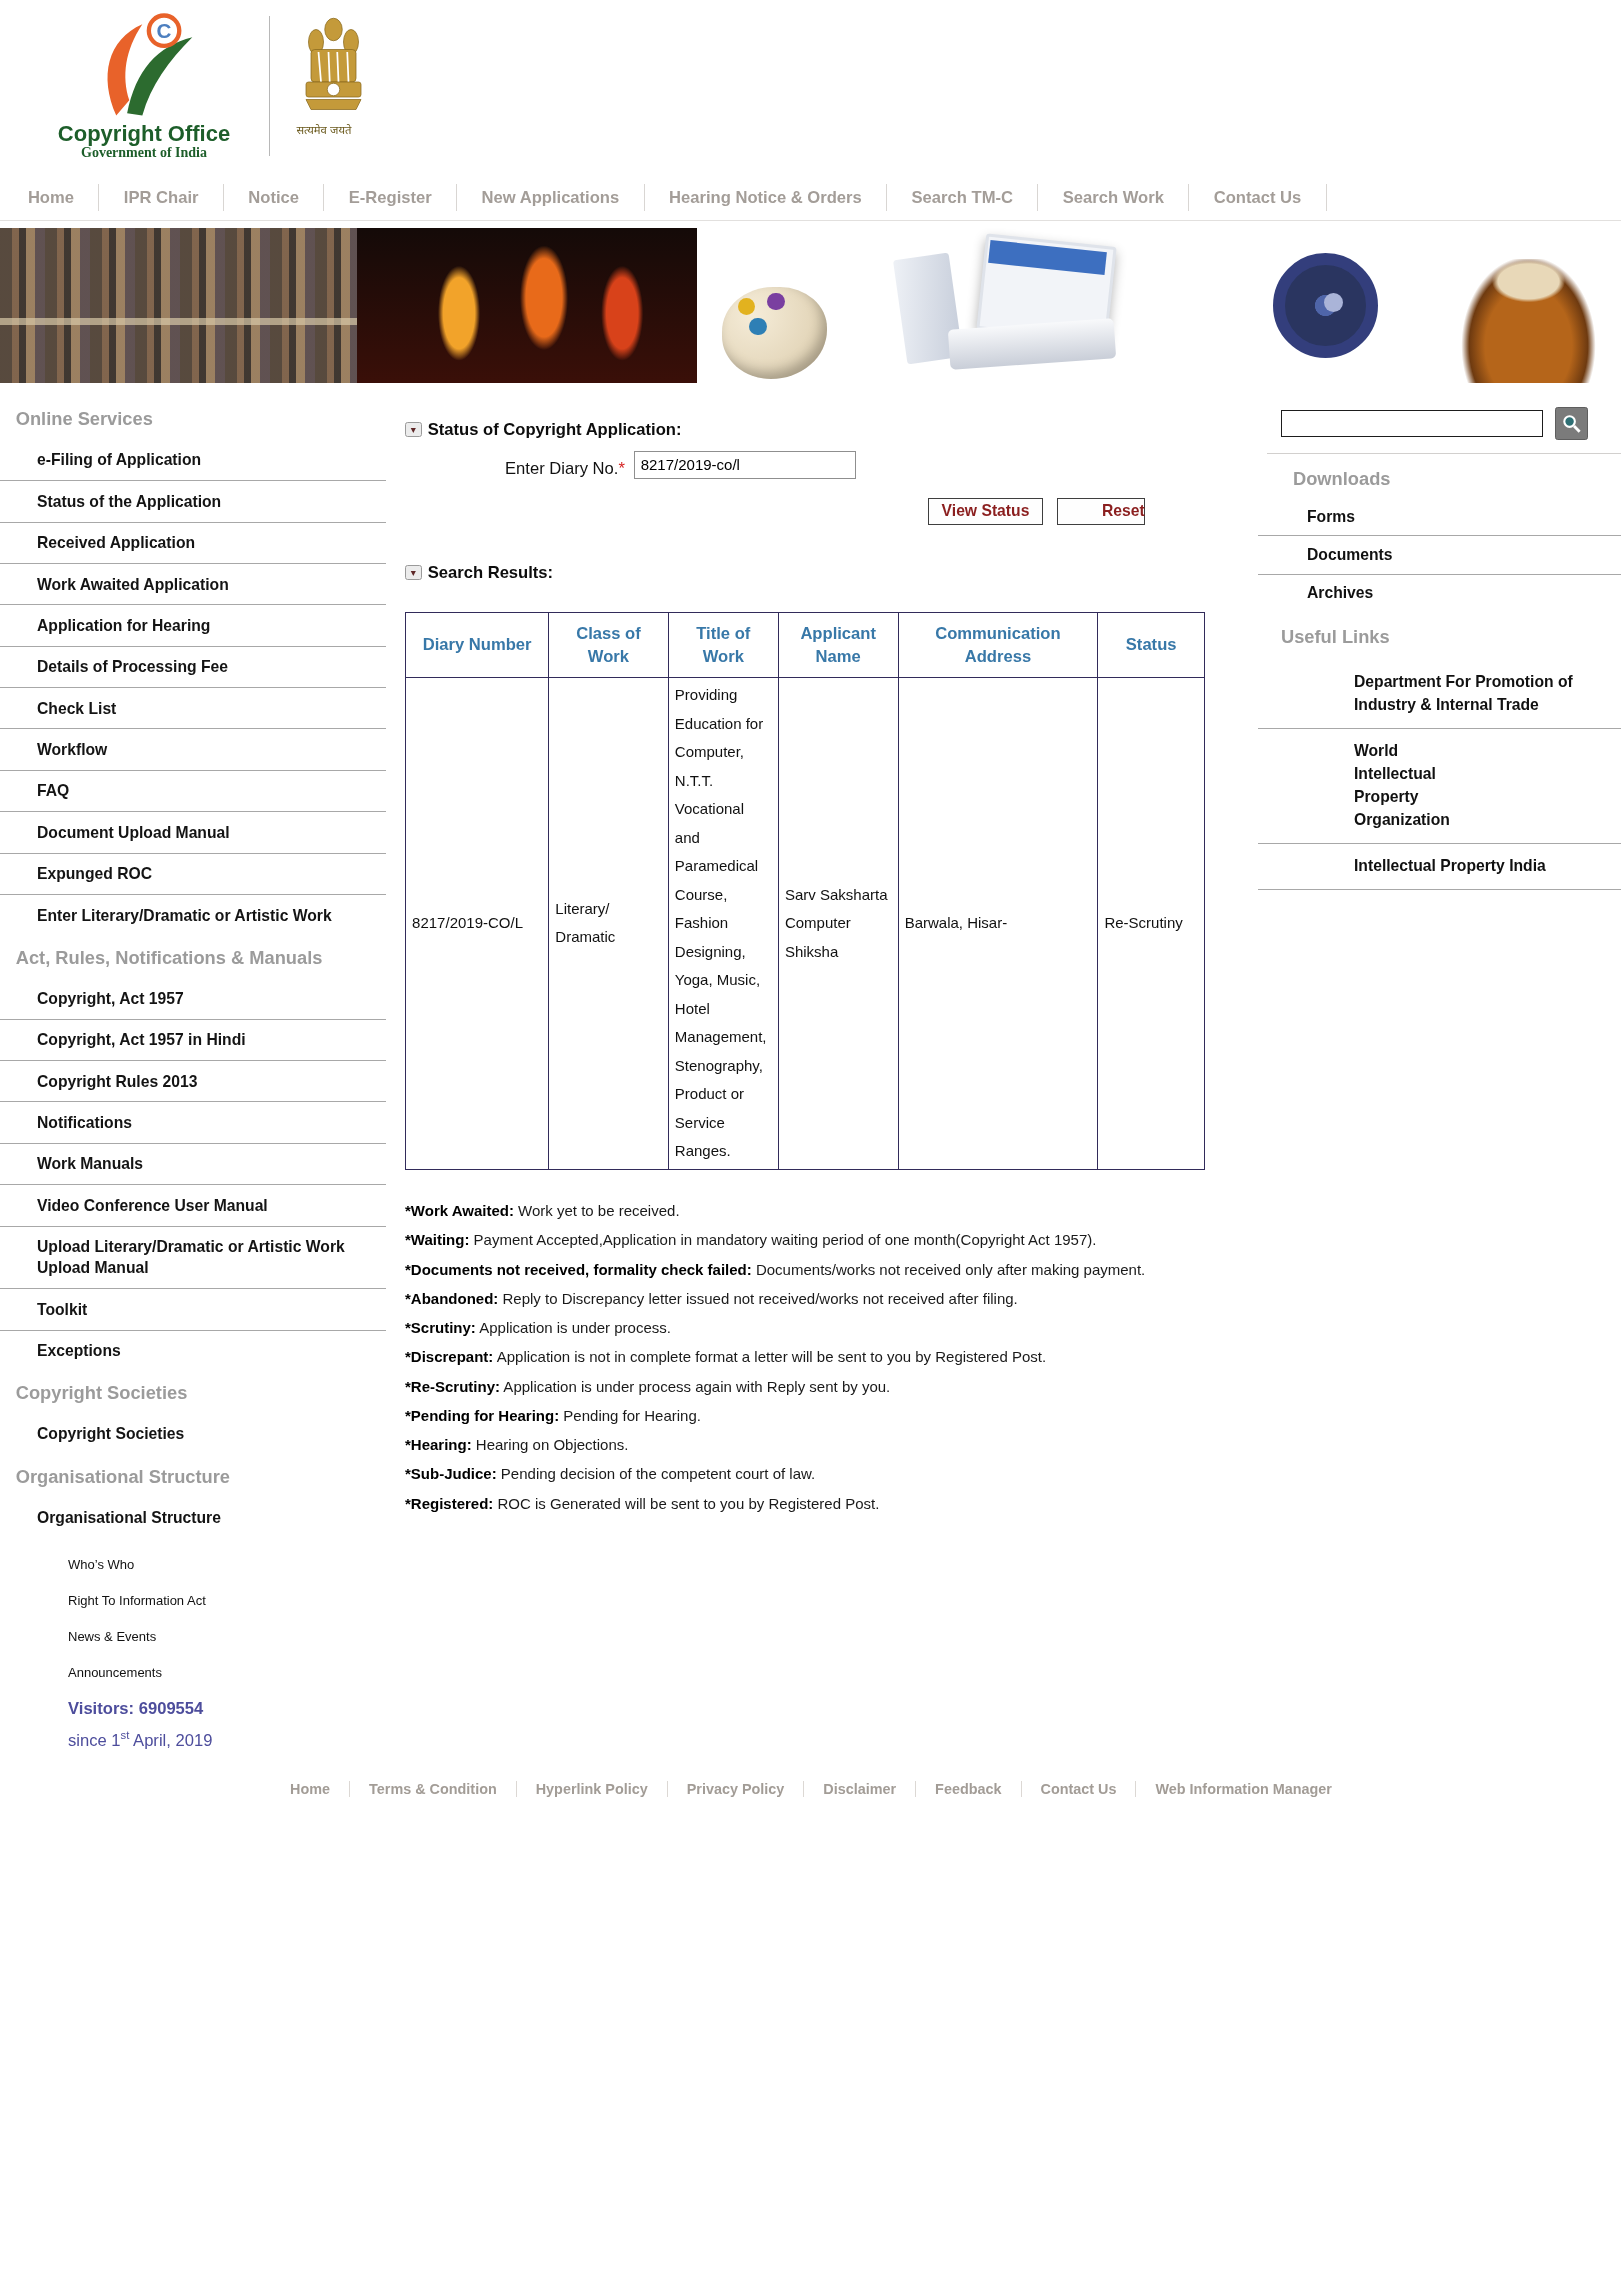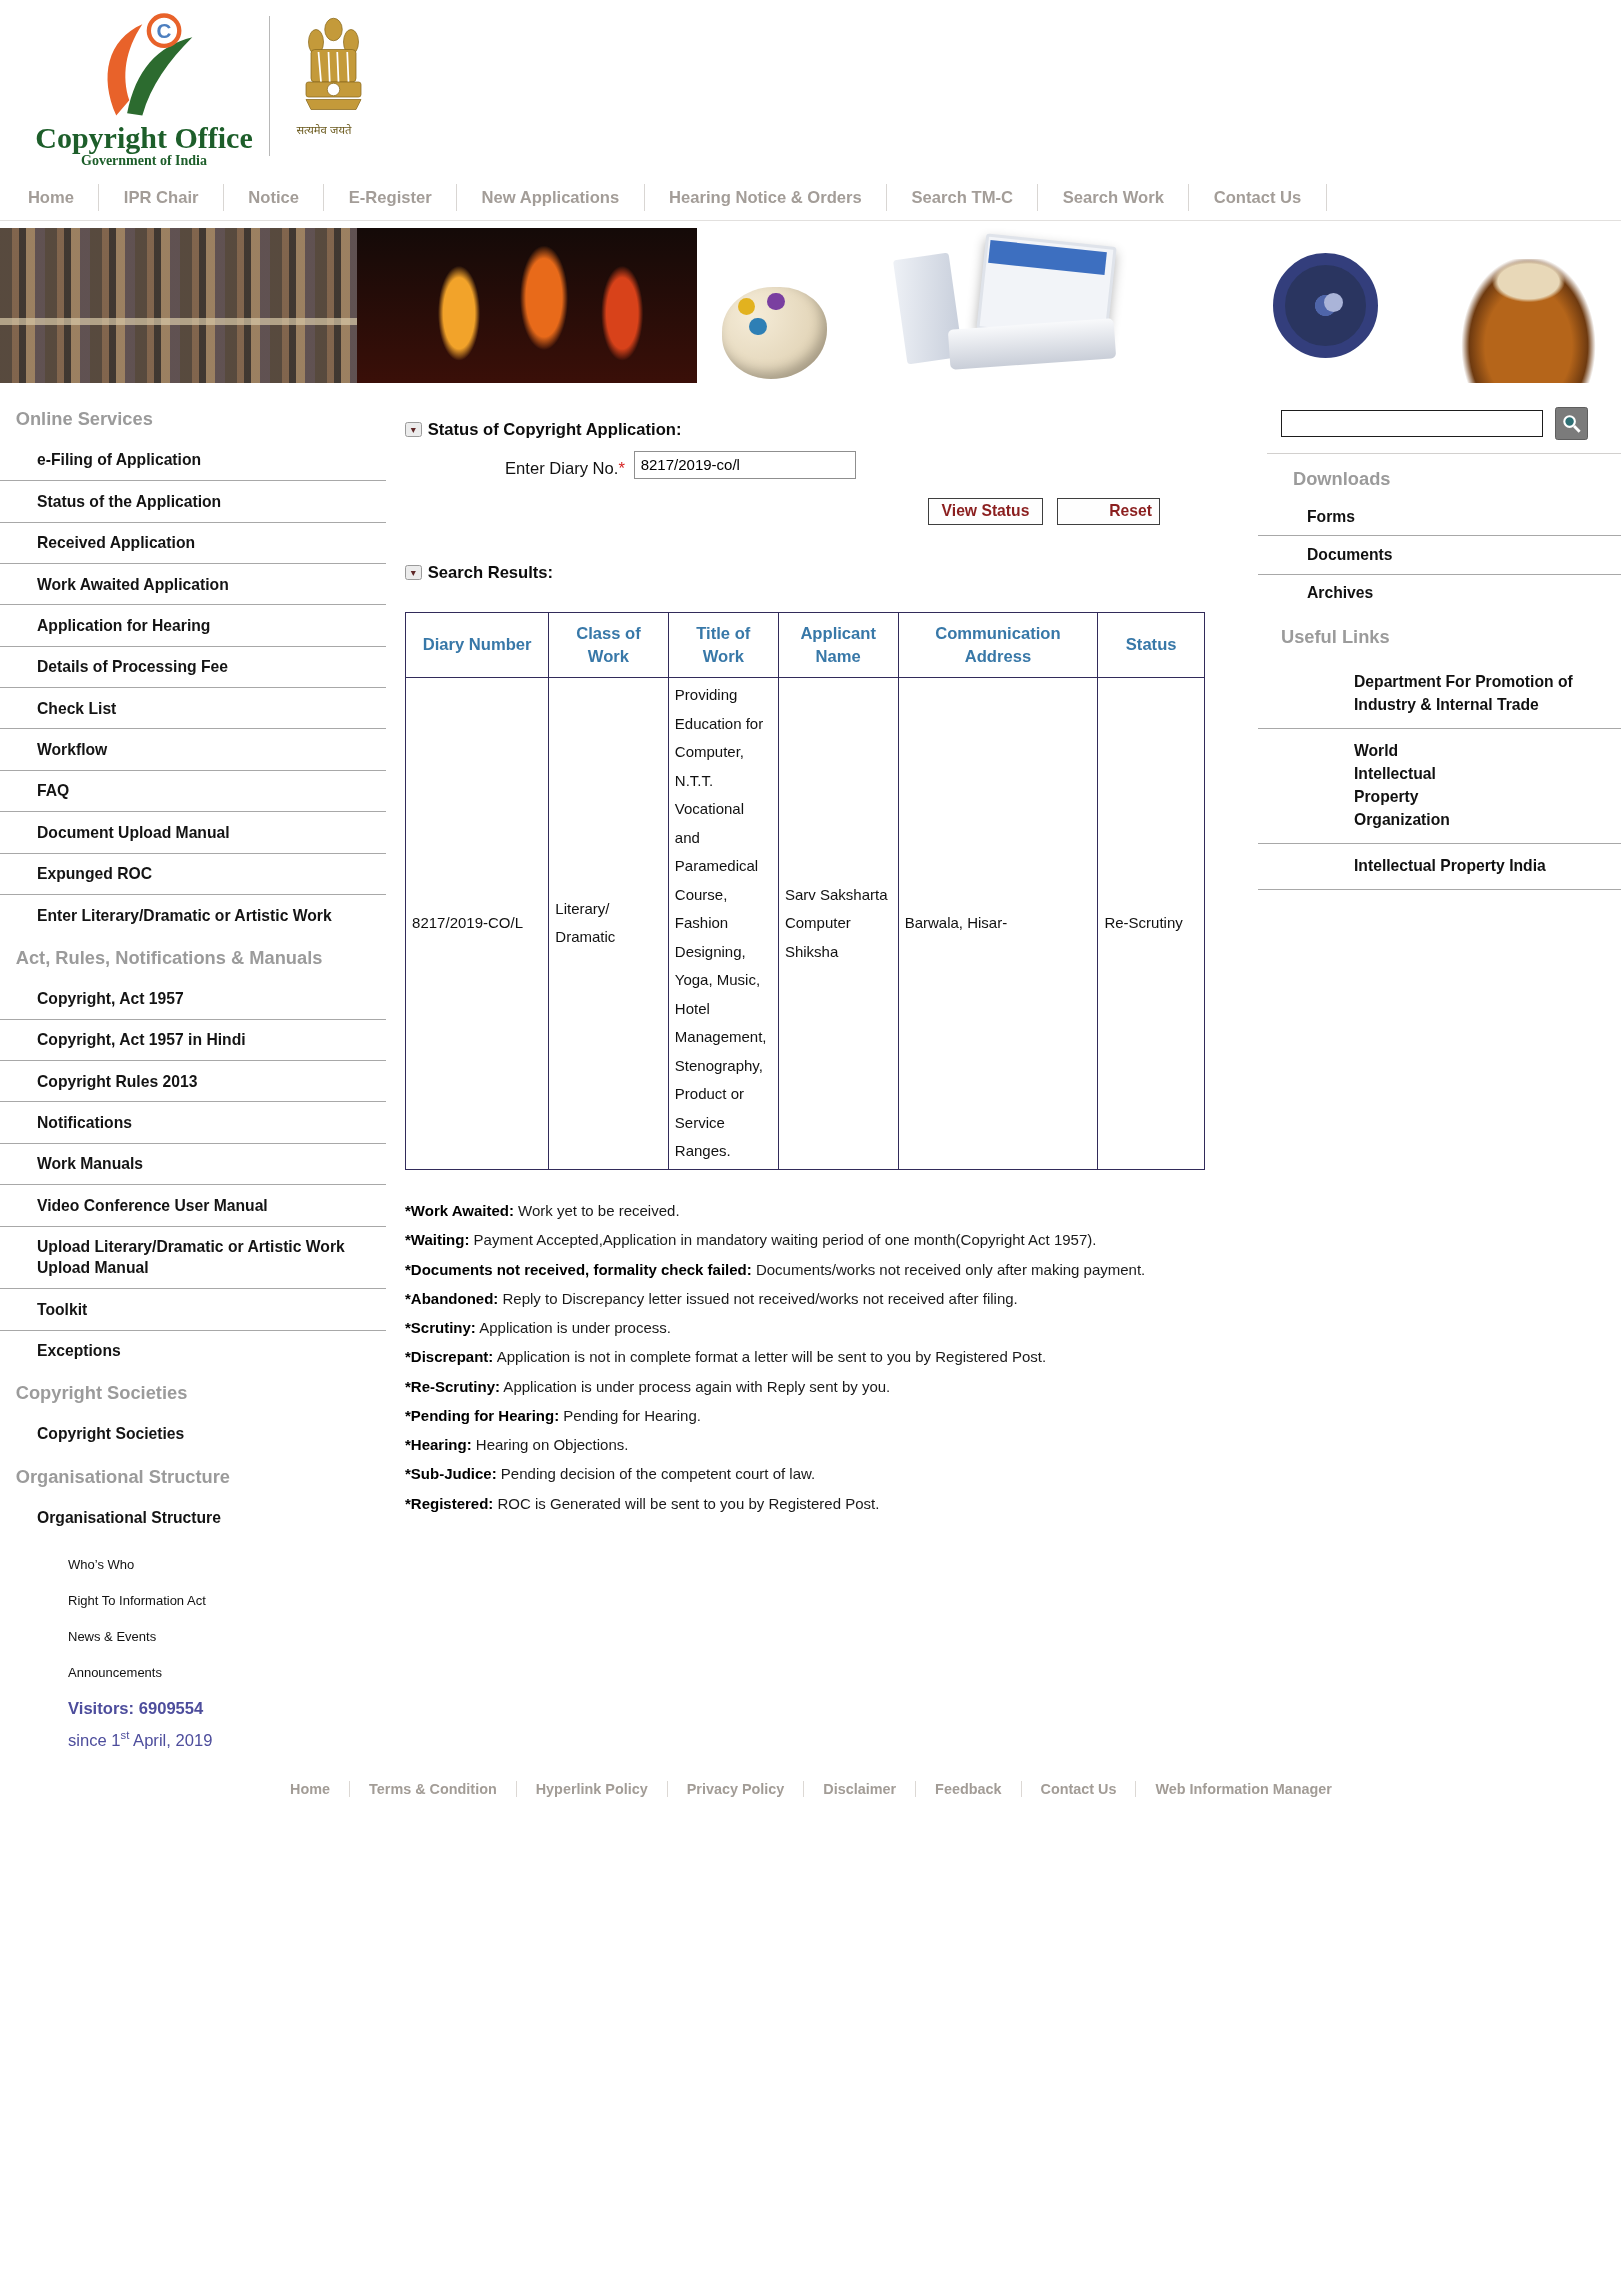--- a/index.html
+++ b/index.html
@@ -7,21 +7,21 @@
   body {
     width: 1622px; min-height: 2295px; background: #fff;
     font-family: "Liberation Sans", "DejaVu Sans", sans-serif;
     color: #111;
   }
 
   
   .logo-row { display: flex; align-items: flex-start; padding: 8.7px 0 0 35px; height: 179px; }
   .co-logo { width: 218px; text-align: center; }
   .co-logo svg { display: block; margin: 0 auto; }
-  .logo-title { font-family: Liberation Serif, serif; font-weight: bold; font-size: 30px; color: var(--green, #1d5e2a); line-height: 1.05; }
+  .logo-title { font-family: Liberation Sans, sans-serif; font-weight: bold; font-size: 22px; color: var(--green, #1d5e2a); line-height: 1.05; }
   .logo-sub { font-family: "Liberation Serif", serif; font-weight: bold; font-size: 14px; color: var(--green, #1d5e2a); }
   .logo-divider { width: 1.7px; background: #b8b8b8; height: 140px; margin: 7px 26px 0 15.7px; }
   .emblem { width: 96px; text-align: left; padding-top: 3.5px; }
   .emblem-caption { font-size: 11.3px; color: #6b5a1e; margin-top: 1.7px; }
 
   .nav-bar { border-bottom: 1.7px solid #e2e0de; }
   .nav-list { list-style: none; margin: 0; padding: 5.2px 0 8.7px 3.5px; display: flex; }
   .nav-list li {
     font-weight: bold; font-size: 16.6px; color: var(--navgray, #a39d98);
     padding: 3.5px 24.4px; border-right: 1.7px solid #d9d6d3; cursor: pointer; white-space: nowrap;
@@ -85,21 +85,21 @@
   .collapse-icon { width: 16.6px; height: 15px; background: #ececec; border: 0.9px solid #9a9a9a; border-radius: 2.6px;
     display: inline-flex; align-items: center; justify-content: center; font-size: 8.7px; color: #5e2727; cursor: pointer; }
   .form-row { display: flex; align-items: flex-end; margin-top: 11px; }
   .diary-label { font-size: 16.6px; margin-left: 100px; }
   .req { color: var(--red, #d42020); }
   .diary-input { width: 222px; height: 28px; border: 1.7px solid #8f8f8f; font-size: 15px; padding: 1.7px 6.1px; margin-left: 8.7px;
     font-family: "Liberation Sans", sans-serif; }
   .btn-row { display: flex; gap: 14px; margin: 19px 0 0 523px; }
   .btn { background: #fefefe; border: 1.7px solid #3f3f3f; color: var(--maroon, #8b1f1f); font-weight: bold; font-size: 15.7px;
     padding: 3.5px 0; width: 115px; text-align: center; cursor: pointer; font-family: "Liberation Sans", sans-serif; }
-  .btn.reset { width: 103px; padding-left: 44px; }
+  .btn.reset { width: 88px; padding-left: 44px; }
 
   table.results { border-collapse: collapse; margin-top: 29px; width: 800px; }
   table.results th, table.results td { border: 1.7px solid var(--table-border, #322b5a); }
   table.results th { color: var(--th-blue, #3878a8); font-size: 16.6px; font-weight: bold; padding: 8.7px 5.2px; line-height: 1.4; }
   table.results td { font-size: 15px; padding: 3.5px 6.1px; line-height: 1.9; vertical-align: middle; text-align: left; }
   .legend { margin-top: 26px; }
   .legend p { margin: 0; font-size: 15px; line-height: 1.95; color: #1a1a1a; }
   .legend b { color: #000; }
 
   

